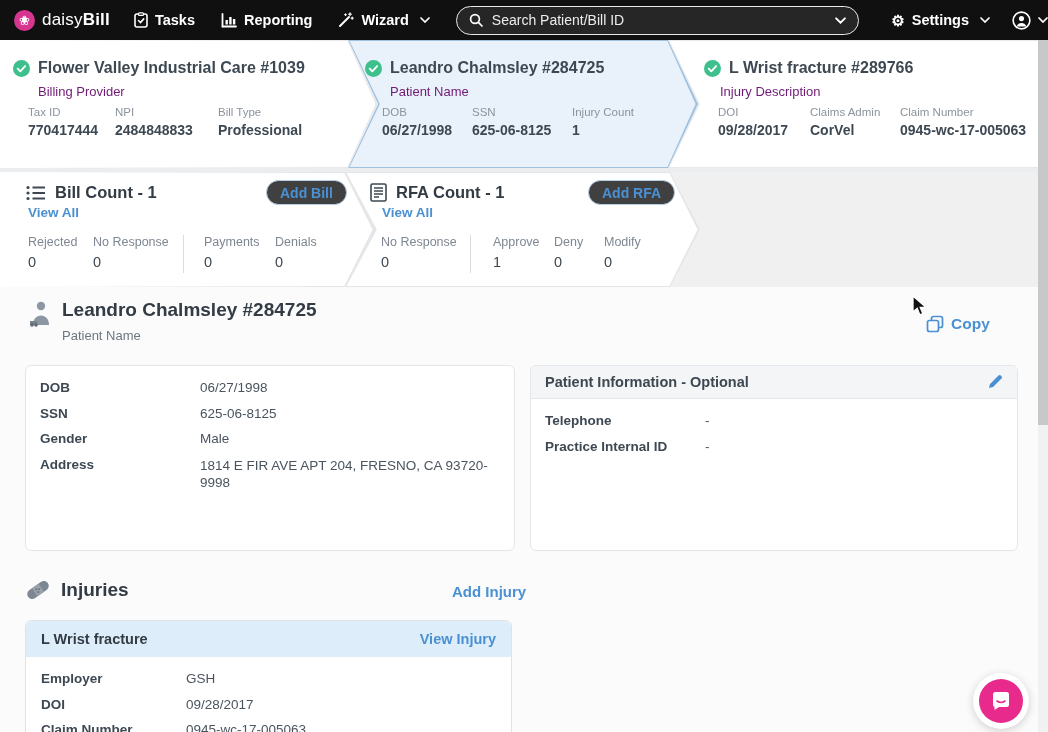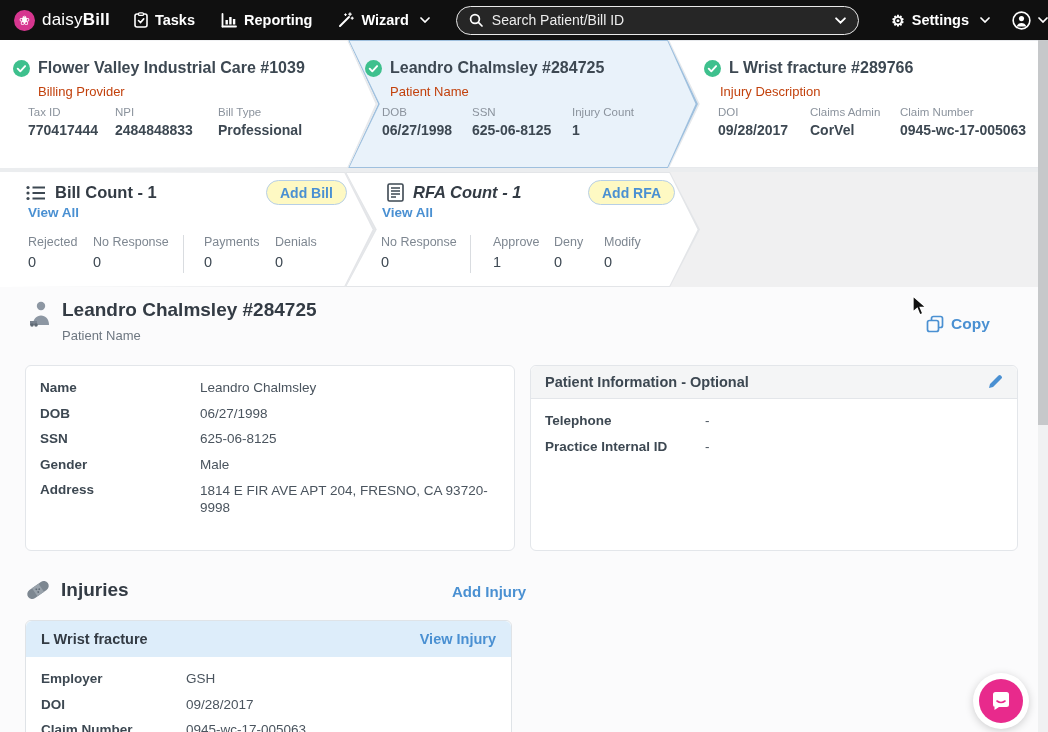--- a/index.html
+++ b/index.html
@@ -27,31 +27,31 @@
   .chev .bg,.chev .fg { position:absolute; inset:0; }
   .cp-first { clip-path:polygon(0 0, calc(100% - 30px) 0, 100% 50%, calc(100% - 30px) 100%, 0 100%); }
   .cp-first-in { clip-path:polygon(0 0, calc(100% - 30.6px) 1px, calc(100% - 2.4px) 50%, calc(100% - 30.6px) calc(100% - 1px), 0 100%); }
   .cp-mid { clip-path:polygon(0 0, calc(100% - 30px) 0, 100% 50%, calc(100% - 30px) 100%, 0 100%, 30px 50%); }
   .cp-mid-in { clip-path:polygon(1.6px 1px, calc(100% - 30.6px) 1px, calc(100% - 2.4px) 50%, calc(100% - 30.6px) calc(100% - 1px), 1.6px calc(100% - 1px), 31.8px 50%); }
   .cp-last { clip-path:polygon(0 0, 100% 0, 100% 100%, 0 100%, 30px 50%); }
   .cp-last-in { clip-path:polygon(1.6px 1px, 100% 1px, 100% calc(100% - 1px), 1.6px calc(100% - 1px), 31.8px 50%); }
 
   .crumb-title-row { position:absolute; top:19px; display:flex; align-items:center; gap:8px; }
   .crumb-title { font-size:16px; font-weight:bold; color:#3d4852; }
-  .crumb-sub { position:absolute; top:44px; font-size:13px; color:#c2410c; }
+  .crumb-sub { position:absolute; top:44px; font-size:13px; color:#701a75; }
   .crumb-fields { position:absolute; top:66px; display:flex;align-items:center; }
   .cfield .lab { font-size:11.5px; color:#8b939d; }
   .cfield .val { font-size:14px; font-weight:bold; color:#3d4852; margin-top:4px; }
 
   .strip-divider { position:absolute; top:168px; left:0; width:1048px; height:4px; background:#ebedef; }
 
   .counts { position:absolute; top:172px; left:0; width:1048px; height:115px; background:#f0f0f1; }
   .count-title-row { position:absolute; top:11px; display:flex; align-items:center; gap:9px; }
   .count-title { font-size:16.5px; font-weight:bold; color:#333b44; }
-  .pill-btn { position:absolute; top:8px; height:25px; padding:0 13px; border:1px solid #b7cfe6; border-radius:14px; background:#fef9c3; color:#4a90d2; font-size:14px; font-weight:bold; display:flex; align-items:center; cursor:pointer; }
+  .pill-btn { position:absolute; top:8px; height:25px; padding:0 13px; border:1px solid #b7cfe6; border-radius:14px; background:#404040; color:#4a90d2; font-size:14px; font-weight:bold; display:flex; align-items:center; cursor:pointer; }
   .view-all { position:absolute; top:33px; font-size:13.5px; font-weight:bold; color:#4a90d2; cursor:pointer; }
   .stat { position:absolute; top:63px; }
   .stat .lab { font-size:12.5px; color:#7e8791; }
   .stat .val { font-size:14.5px; color:#3d4852; margin-top:5px; }
   .stat-div { position:absolute; top:63px; width:1px; height:38px; background:#d9dce0; }
 
   
   .main { position:absolute; top:287px; left:0; width:1048px; height:445px; background:#fbfbfc; }
   .patient-title-row { position:absolute; top:12px; left:28px; display:flex; gap:10px; }
   .patient-name { font-size:19px; font-weight:bold; color:#333b44; }
@@ -241,21 +241,21 @@
   </div>
 </div>
 
 <div class="strip-divider"></div>
 
 <div class="counts">
 
   <div class="chev" style="left:345px; width:355px; z-index:1;">
     <div class="bg cp-mid" style="background:#e3e5e8;"></div>
     <div class="fg cp-mid-in" style="background:#fff;"></div>
-    <div class="count-title-row" style="left:42px;font-style:italic;">
+    <div class="count-title-row" style="left:25px;">
       <svg width="17" height="19" viewBox="0 0 17 19">
           <rect x="1" y="1" width="15" height="17" rx="1.5" fill="none" stroke="#3d4852" stroke-width="1.6"></rect>
           <path d="M4 5h9M4 8h9M4 11h9M4 14h5" stroke="#3d4852" stroke-width="1.3"></path>
         </svg>
       <span class="count-title">RFA Count - 1</span>
     </div>
     <div class="pill-btn" style="left:243px;">Add RFA</div>
     <div class="view-all" style="left:37px;">View All</div>
     <div class="stat" style="left:36px;">
         <div class="lab">No Response</div>
@@ -330,24 +330,20 @@
     <svg width="18" height="18" viewBox="0 0 18 18">
         <rect x="5.5" y="1.5" width="11" height="11" rx="2" fill="none" stroke="#4a90d2" stroke-width="1.7"></rect>
         <rect x="1.5" y="5.5" width="11" height="11" rx="2" fill="#fbfbfc" stroke="#4a90d2" stroke-width="1.7"></rect>
       </svg>
     <span>Copy</span>
   </div>
 
   <div class="card" style="left:25px; width:490px; height:186px;">
     <div class="card-body">
       <div class="crow">
-          <span class="lab">Name</span>
-          <span class="val">Leandro Chalmsley</span>
-        </div>
-      <div class="crow">
           <span class="lab">DOB</span>
           <span class="val">06/27/1998</span>
         </div>
       <div class="crow">
           <span class="lab">SSN</span>
           <span class="val">625-06-8125</span>
         </div>
       <div class="crow">
           <span class="lab">Gender</span>
           <span class="val">Male</span>

